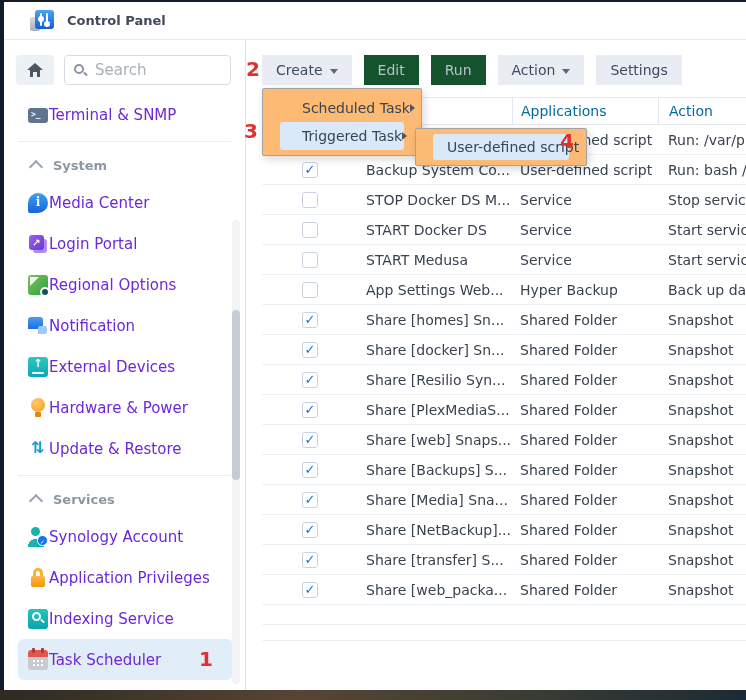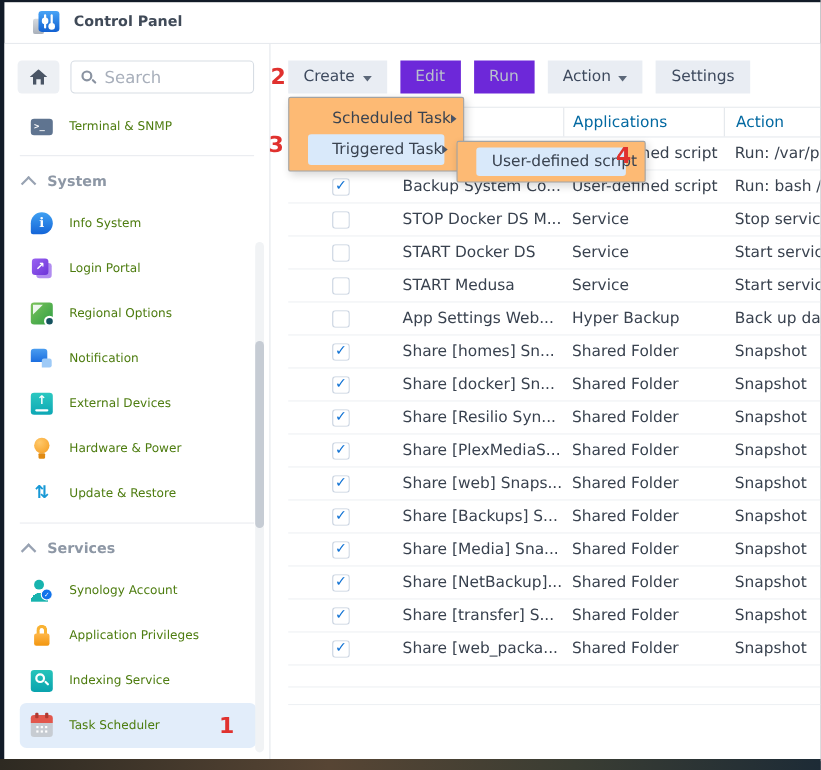--- a/index.html
+++ b/index.html
@@ -23,24 +23,24 @@
   
   .sidebar{width:241px;border-right:1px solid #dde2e8;position:relative;overflow:hidden;background:#fff}
   .side-top{display:flex;gap:10px;padding:15px 14px 9px 12px;align-items:center}
   .home-btn{width:38px;height:30px;background:#edf0f4;border:none;border-radius:4px;display:flex;align-items:center;justify-content:center;flex:none;cursor:pointer}
   .search-box{flex:1;height:30px;border:1px solid #d7dde4;border-radius:4px;display:flex;align-items:center;gap:7px;padding:0 8px;box-sizing:border-box;background:#fff}
   .search-glyph{width:15px;height:15px;position:relative;flex:none}
   .search-glyph::before{content:"";position:absolute;left:1px;top:1px;width:10px;height:10px;border:2px solid #8a93a1;border-radius:50%;box-sizing:border-box}
   .search-glyph::after{content:"";position:absolute;left:10px;top:10px;width:5px;height:2px;background:#8a93a1;transform:rotate(45deg);border-radius:1px}
   .search-input{border:none;outline:none;width:100%;font-family:"DejaVu Sans",sans-serif;font-size:15px;color:#444;background:transparent;padding:0}
   .search-input::placeholder{color:#a8afbb}
-  .nav-item{height:41px;display:flex;align-items:center;gap:15px;padding-left:24px;font-size:11px;color:#4d7c0f;cursor:pointer}
+  .nav-item{height:41px;display:flex;align-items:center;gap:1px;padding-left:24px;font-size:15px;color:#6d28d9;cursor:pointer}
   .nav-item.selected{background:#e2edfa;border-radius:6px;margin:0 12px 0 14px;padding-left:10px}
   .divider{border-top:1px solid #e9ecf0;margin:6px 14px}
-  .section-header{height:34px;display:flex;align-items:center;gap:12px;padding-left:17px;color:#8d97a5;font-size:13px;font-weight:bold}
+  .section-header{height:34px;display:flex;align-items:center;gap:12px;padding-left:27px;color:#8d97a5;font-size:13px;font-weight:bold}
   .chevron-up{width:8px;height:8px;border-left:2px solid #98a2b2;border-top:2px solid #98a2b2;transform:rotate(45deg);margin-top:4px;flex:none}
   .sb-track{position:absolute;right:5px;top:180px;bottom:8px;width:8px;background:#f1f3f5;border-radius:4px}
   .sb-thumb{position:absolute;right:5px;top:270px;height:170px;width:8px;background:#c6ccd4;border-radius:4px}
 
   
   .icon{width:20px;height:20px;position:relative;display:inline-block;flex:none}
   .terminal-icon{background:#5f7490;border-radius:3px;height:15px;margin-top:2px}
   .terminal-icon::before{content:">_";position:absolute;left:3px;top:2px;font-family:"DejaVu Sans Mono",monospace;font-weight:bold;font-size:8px;color:#fff}
   .info-center-icon{background:linear-gradient(180deg,#3fa0f2,#1465d8);border-radius:50% 50% 50% 10%}
   .info-center-icon::before{content:"i";position:absolute;width:100%;text-align:center;top:2px;color:#fff;font-family:"DejaVu Serif",serif;font-weight:bold;font-size:12px}
@@ -66,21 +66,21 @@
   .indexing-service-icon::before{content:"";position:absolute;left:4px;top:3px;width:9px;height:9px;border:2px solid #fff;border-radius:50%;box-sizing:border-box}
   .indexing-service-icon::after{content:"";position:absolute;left:12px;top:11px;width:5px;height:2px;background:#fff;transform:rotate(45deg);border-radius:1px}
   .task-scheduler-icon{background:linear-gradient(180deg,#e2574c 0,#e2574c 35%,#c7ccd2 35%,#c7ccd2 100%);border-radius:3px}
   .task-scheduler-icon::before{content:"";position:absolute;top:-2px;left:4px;width:3px;height:5px;background:#b03a31;border-radius:1px;box-shadow:9px 0 0 #b03a31}
   .task-scheduler-icon::after{content:"";position:absolute;left:5px;top:10px;width:2px;height:2px;background:#fff;box-shadow:4px 0 0 #fff,8px 0 0 #fff,0 4px 0 #fff,4px 4px 0 #fff,8px 4px 0 #fff}
 
   
   .main{flex:1;position:relative;overflow:hidden;background:#fff}
   .toolbar{display:flex;gap:12px;padding:15px 0 0 16px}
   .tb-btn{height:30px;padding:0 14px;background:#e9edf3;border:none;border-radius:0;font-family:"DejaVu Sans",sans-serif;font-size:14px;color:#3e4a5e;display:flex;align-items:center;gap:7px;cursor:pointer}
-  .tb-btn.disabled{background:#6d28d9;color:#b9c1cc}
+  .tb-btn.disabled{background:#14532d;color:#b9c1cc}
   .caret-down{width:0;height:0;border-left:4px solid transparent;border-right:4px solid transparent;border-top:5px solid #5c6879;margin-top:2px}
 
   .grid{margin-left:16px;margin-top:12px}
   .grid-header{display:flex;height:26px;align-items:center;border-top:1px solid #e6eaee;border-bottom:1px solid #e6eaee;color:#0369a1;font-size:14px}
   .grid-header .col-app,.grid-header .col-action{border-left:1px solid #e3e7ec;height:26px;display:flex;align-items:center}
   .grid-row{display:flex;height:29px;align-items:center;border-bottom:1px solid #eef1f4;font-size:14px;color:#39424f}
   .col{box-sizing:border-box;white-space:nowrap;overflow:hidden}
   .col-check{width:56px;display:flex;justify-content:flex-end}
   .col-name{width:194px;padding-left:48px}
   .col-app{width:146px;padding-left:8px}
@@ -139,21 +139,21 @@
             <span class="icon terminal-icon"></span>
             <span class="nav-label">Terminal &amp; SNMP</span>
           </div>
           <div class="divider"></div>
           <div class="section-header">
             <span class="chevron-up"></span>
             <span>System</span>
           </div>
           <div class="nav-item">
             <span class="icon info-center-icon"></span>
-            <span class="nav-label">Info System</span>
+            <span class="nav-label">Media Center</span>
           </div>
           <div class="nav-item">
             <span class="icon login-portal-icon"></span>
             <span class="nav-label">Login Portal</span>
           </div>
           <div class="nav-item">
             <span class="icon regional-options-icon"></span>
             <span class="nav-label">Regional Options</span>
           </div>
           <div class="nav-item">

